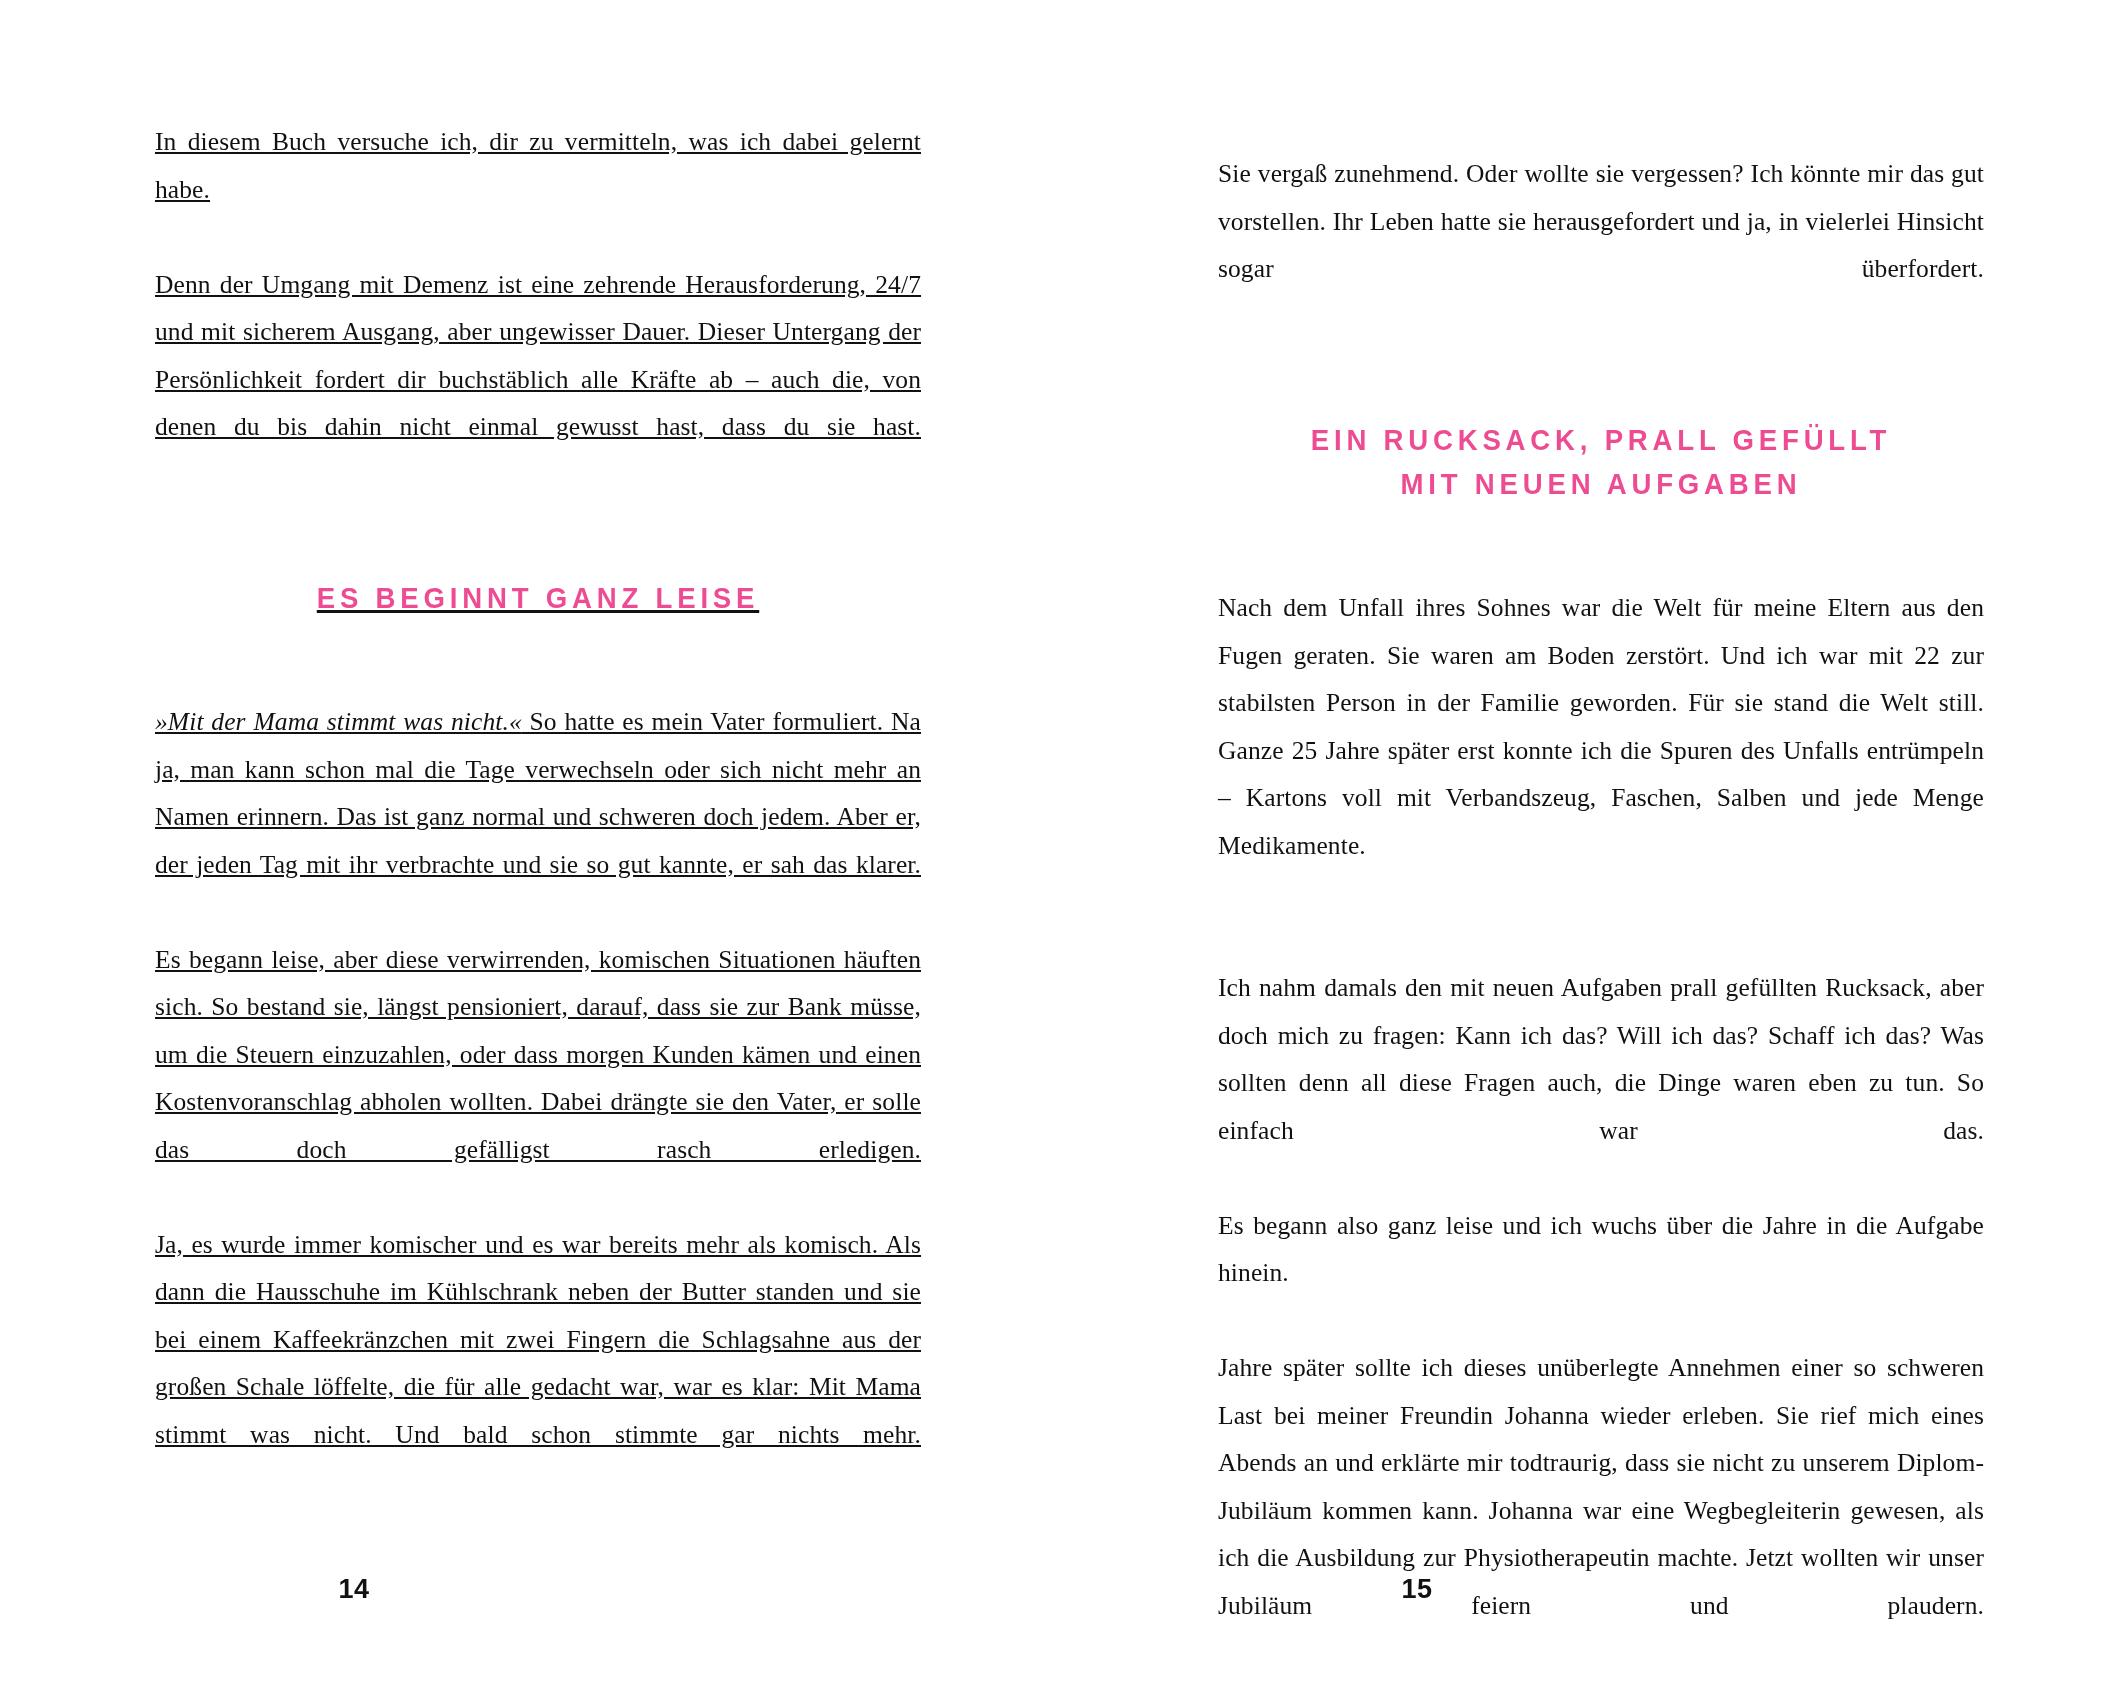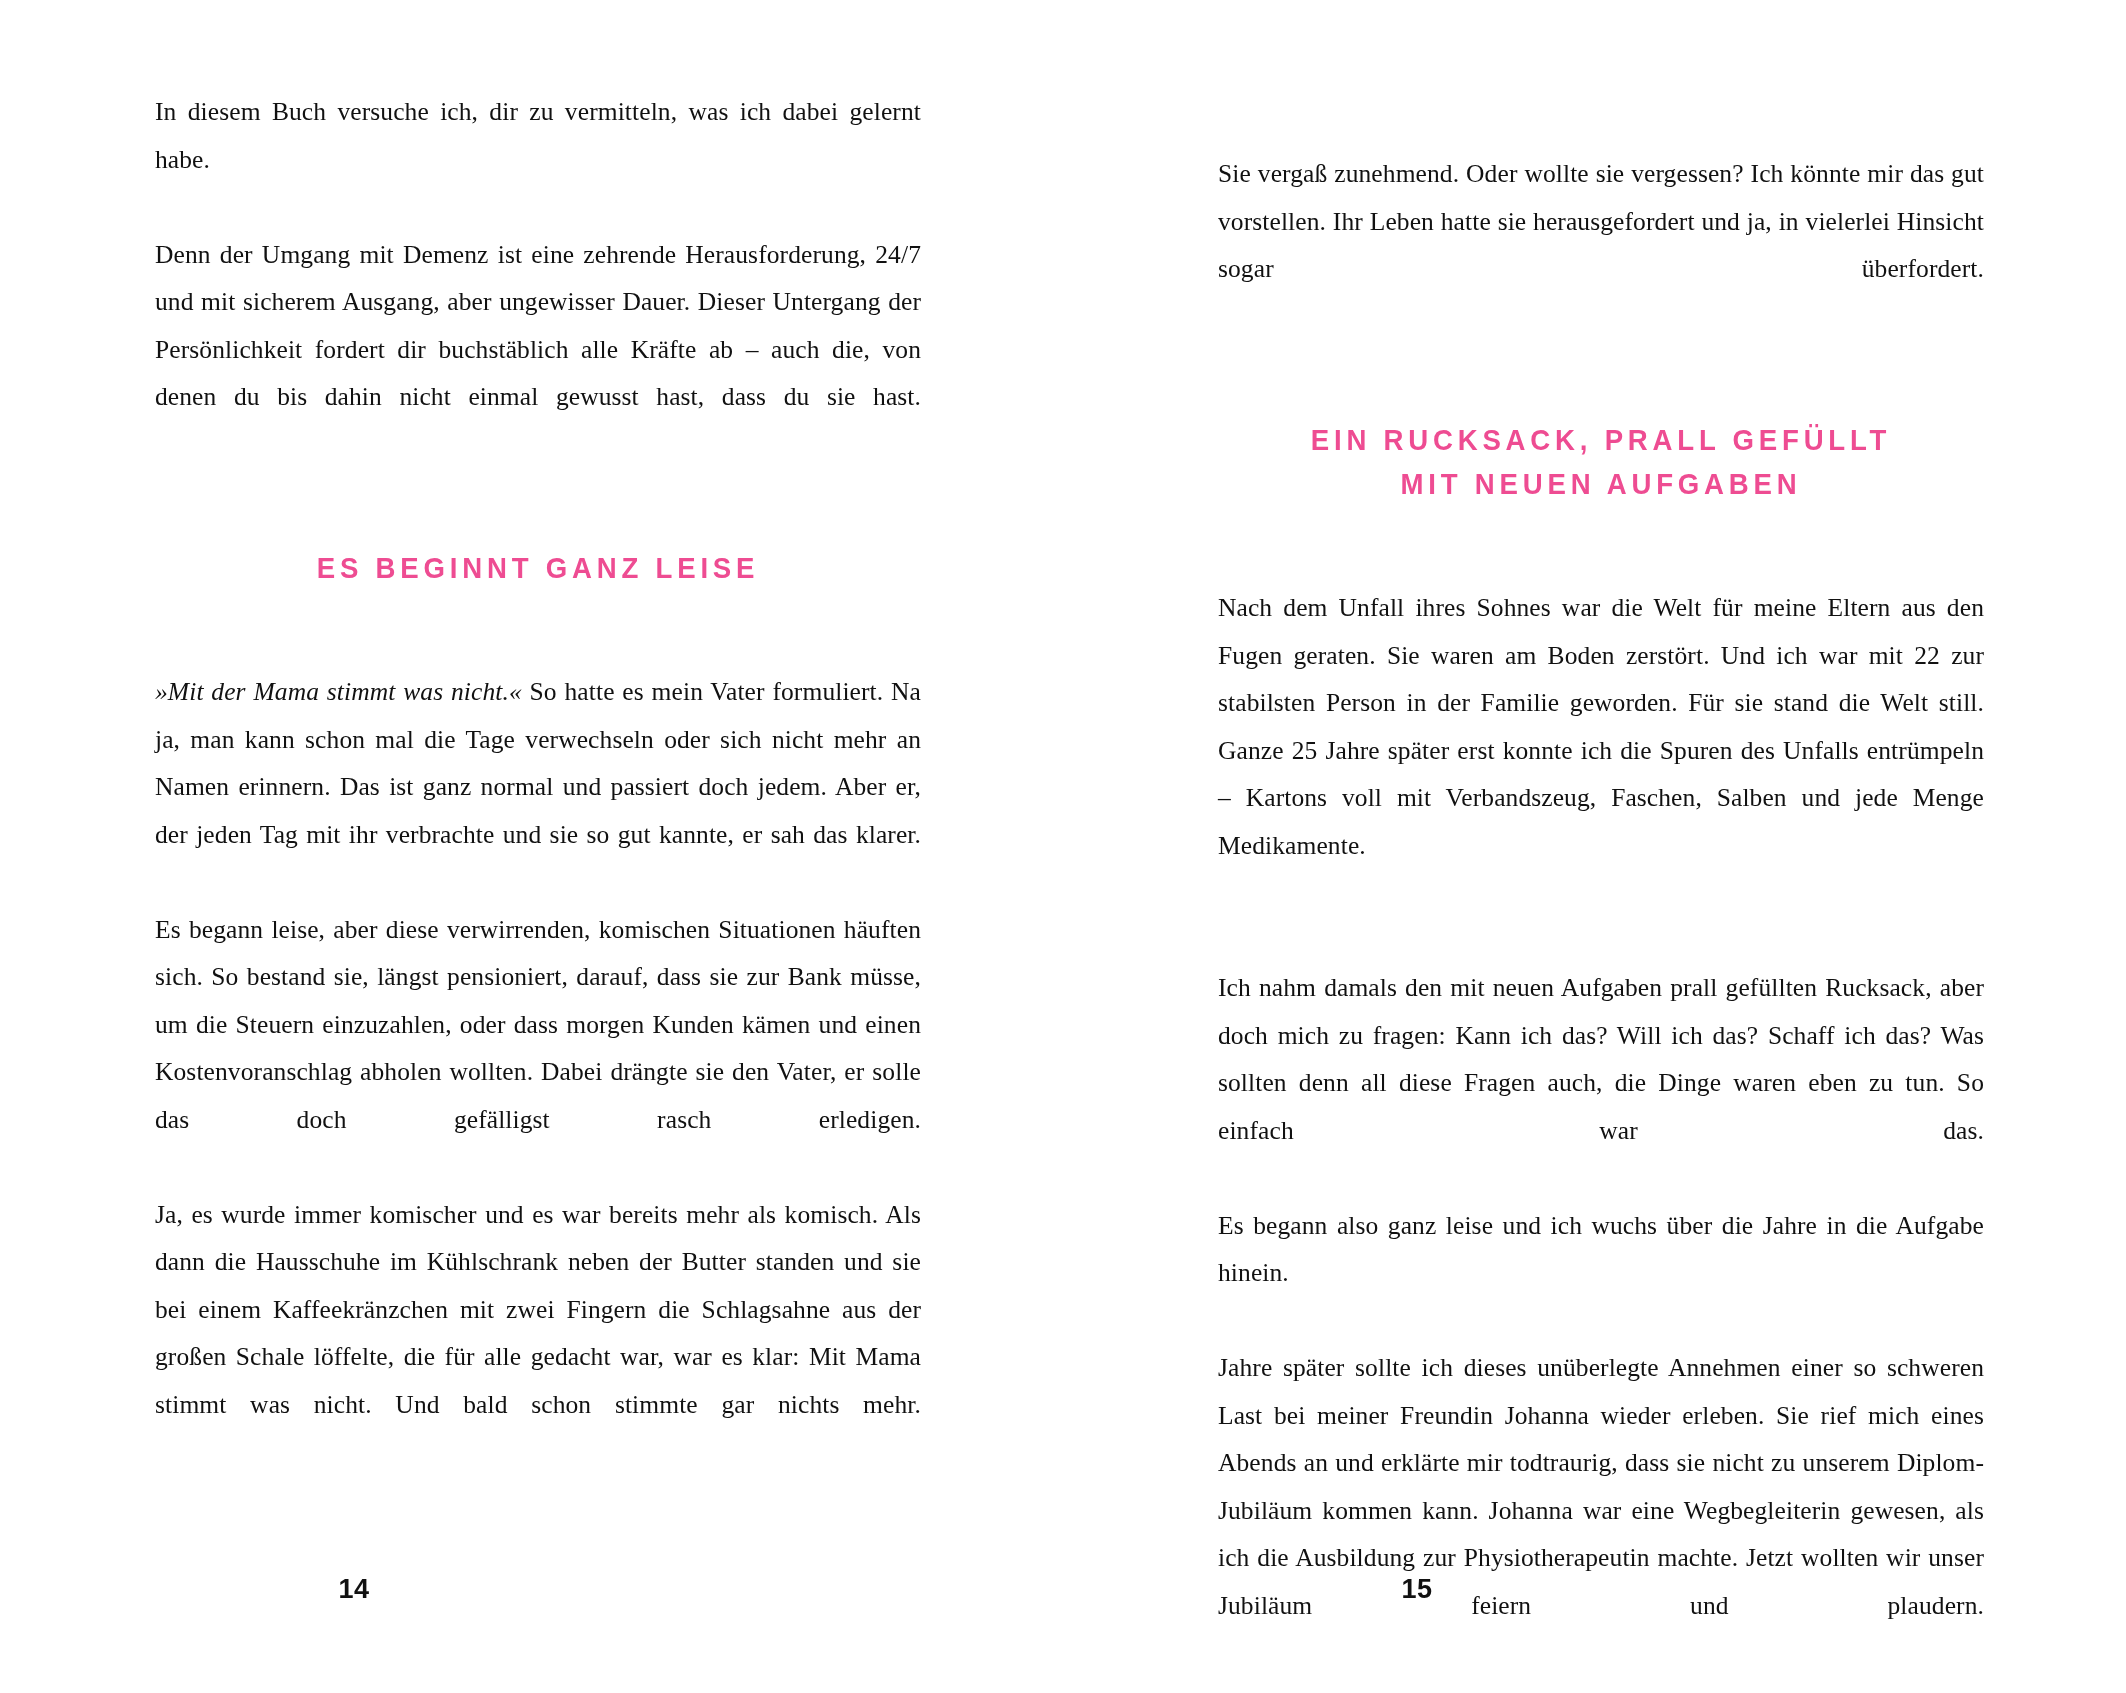--- a/index.html
+++ b/index.html
@@ -25,21 +25,21 @@
   }
 
   .page {
     position: relative;
     width: 1063px;
     height: 1693px;
     box-sizing: border-box;
     background: #ffffff;
   }
 
-  .page-left  { padding: 88px 142px 0 155px; }
+  .page-left  { padding: 118px 142px 0 155px; text-decoration: underline; }
   .page-right { padding: 150px 142px 0 155px; }
 
   .text-col {
     width: 100%;
   }
 
   p.body {
     margin: 0;
     font-size: 25.5px;
     line-height: 47.5px;
@@ -103,21 +103,21 @@
 
 
       <p class="body">Denn der Umgang mit Demenz ist eine zehrende Herausforderung, 24/7 und mit sicherem Ausgang, aber ungewisser Dauer. Dieser Untergang der Persönlichkeit fordert dir buchstäblich alle Kräfte ab – auch die, von denen du bis dahin nicht einmal gewusst hast, dass du sie hast.</p>
 
       <div class="gap-lg"></div>
 
       <h2 class="section-heading">ES BEGINNT GANZ LEISE</h2>
 
       <div class="gap-lg"></div>
 
-      <p class="body"><em class="quote">»Mit der Mama stimmt was nicht.«</em><span> So hatte es mein Vater formuliert. Na ja, man kann schon mal die Tage verwechseln oder sich nicht mehr an Namen erinnern. Das ist ganz normal und passiert doch jedem. Aber er, der jeden Tag mit ihr verbrachte und sie so gut kannte, er sah das klarer.</span></p>
+      <p class="body"><em class="quote">»Mit der Mama stimmt was nicht.«</em><span> So hatte es mein Vater formuliert. Na ja, man kann schon mal die Tage verwechseln oder sich nicht mehr an Namen erinnern. Das ist ganz normal und schweren doch jedem. Aber er, der jeden Tag mit ihr verbrachte und sie so gut kannte, er sah das klarer.</span></p>
 
       <p class="body">Es begann leise, aber diese verwirrenden, komischen Situationen häuften sich. So bestand sie, längst pensioniert, darauf, dass sie zur Bank müsse, um die Steuern einzuzahlen, oder dass morgen Kunden kämen und einen Kostenvoranschlag abholen wollten. Dabei drängte sie den Vater, er solle das doch gefälligst rasch erledigen.</p>
 
       <p class="body">Ja, es wurde immer komischer und es war bereits mehr als komisch. Als dann die Hausschuhe im Kühlschrank neben der Butter standen und sie bei einem Kaffeekränzchen mit zwei Fingern die Schlagsahne aus der großen Schale löffelte, die für alle gedacht war, war es klar: Mit Mama stimmt was nicht. Und bald schon stimmte gar nichts mehr.</p>
 
     </div>
 
     <div class="folio folio-left">14</div>
   </div>
 

